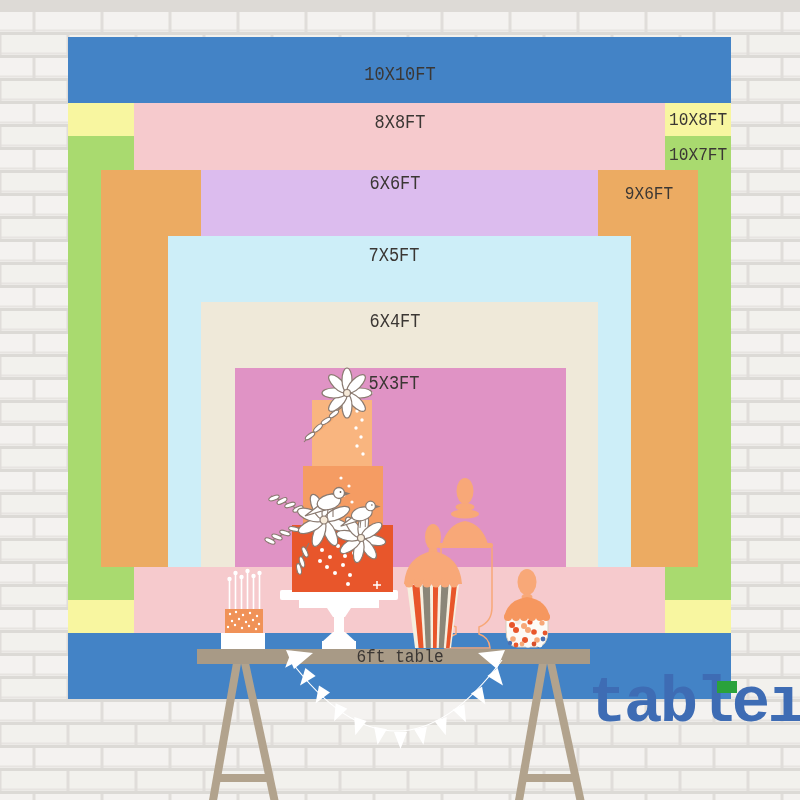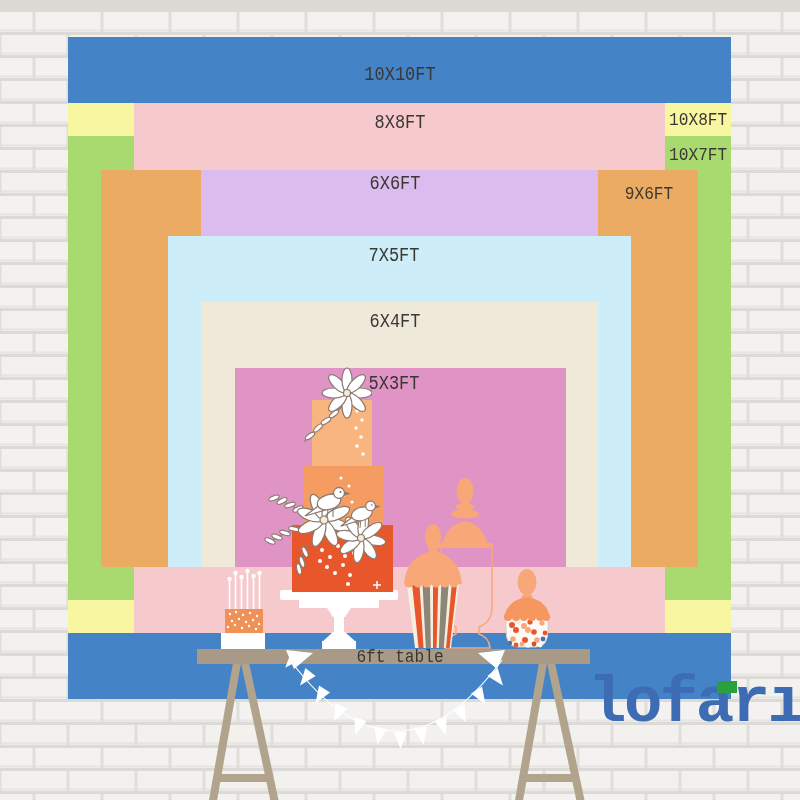--- a/index.html
+++ b/index.html
@@ -393,17 +393,17 @@
   <div class="lbl l2 sm">10X7FT</div>
   <div class="lbl l3">8X8FT</div>
   <div class="lbl l4 sm">9X6FT</div>
   <div class="lbl l5">6X6FT</div>
   <div class="lbl l6">7X5FT</div>
   <div class="lbl l7">6X4FT</div>
   <div class="lbl l8">5X3FT</div>
   <div class="lbl ltable">6ft table</div>
 
   <div class="logo">
-    <span>lofar</span><span>ı</span><span>s</span><span class="logo-dot">.</span>
+    <span>table</span><span>ı</span><span>s</span><span class="logo-dot">.</span>
     <span class="logo-green"></span>
   </div>
 
 </div>
 
 </body></html>

